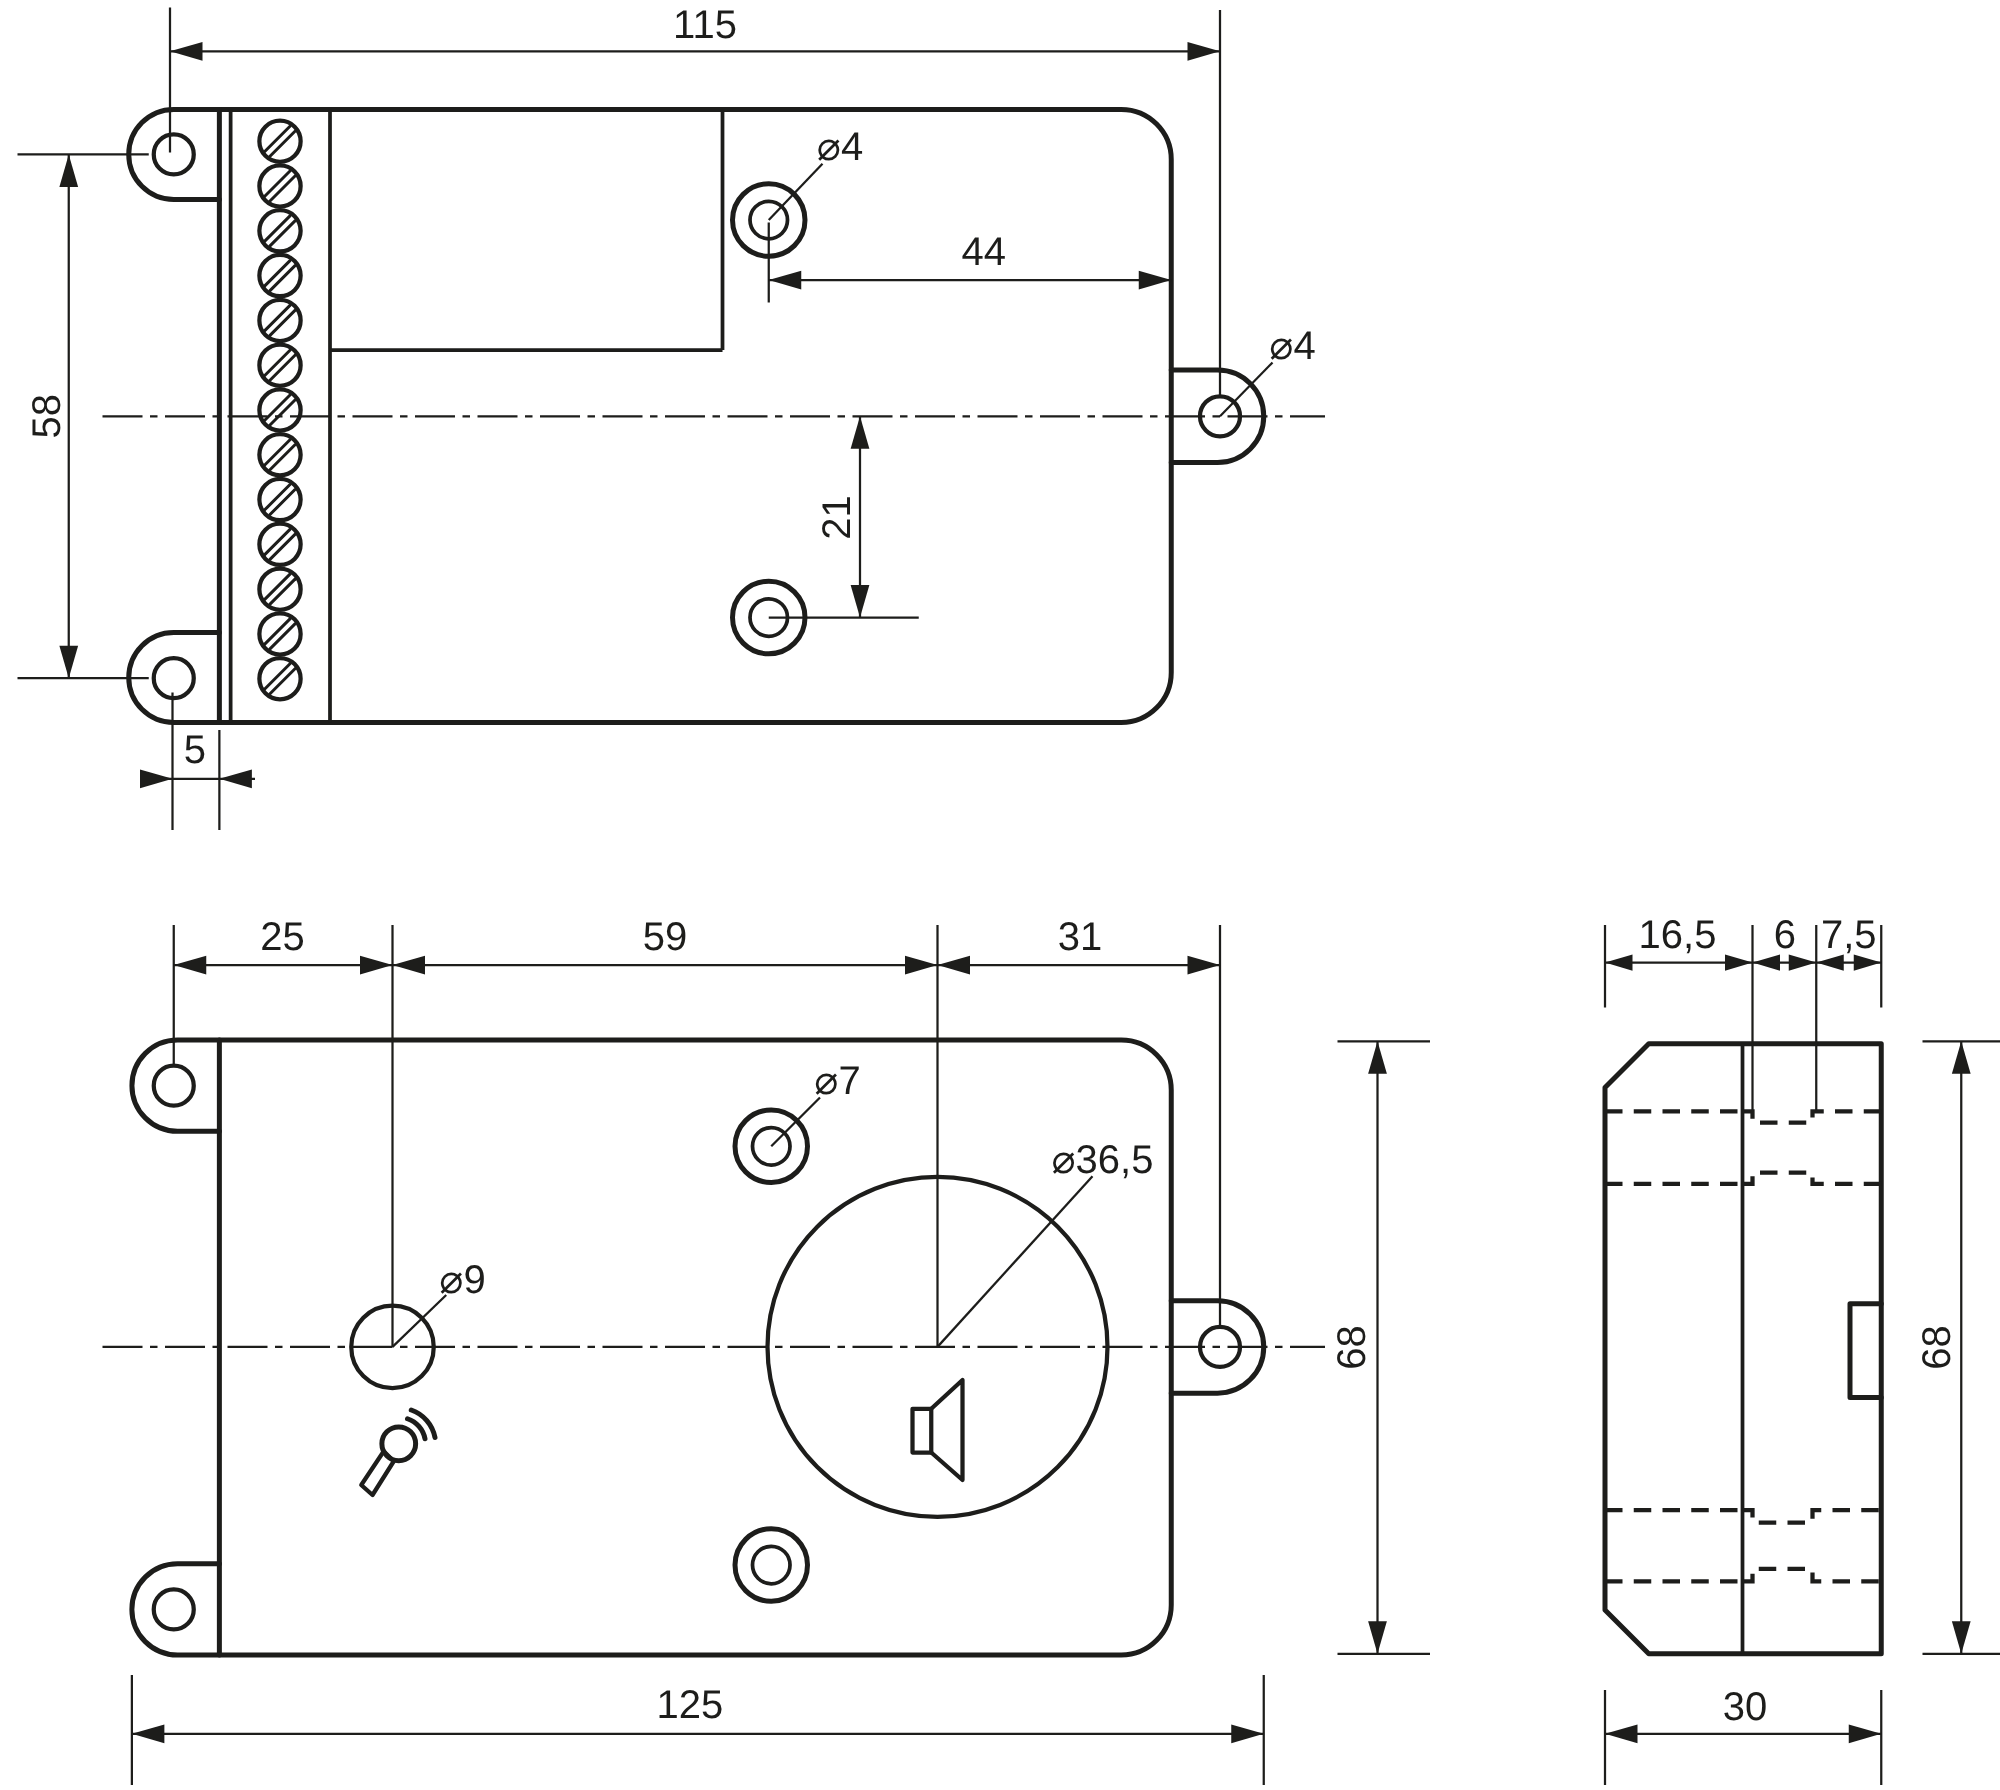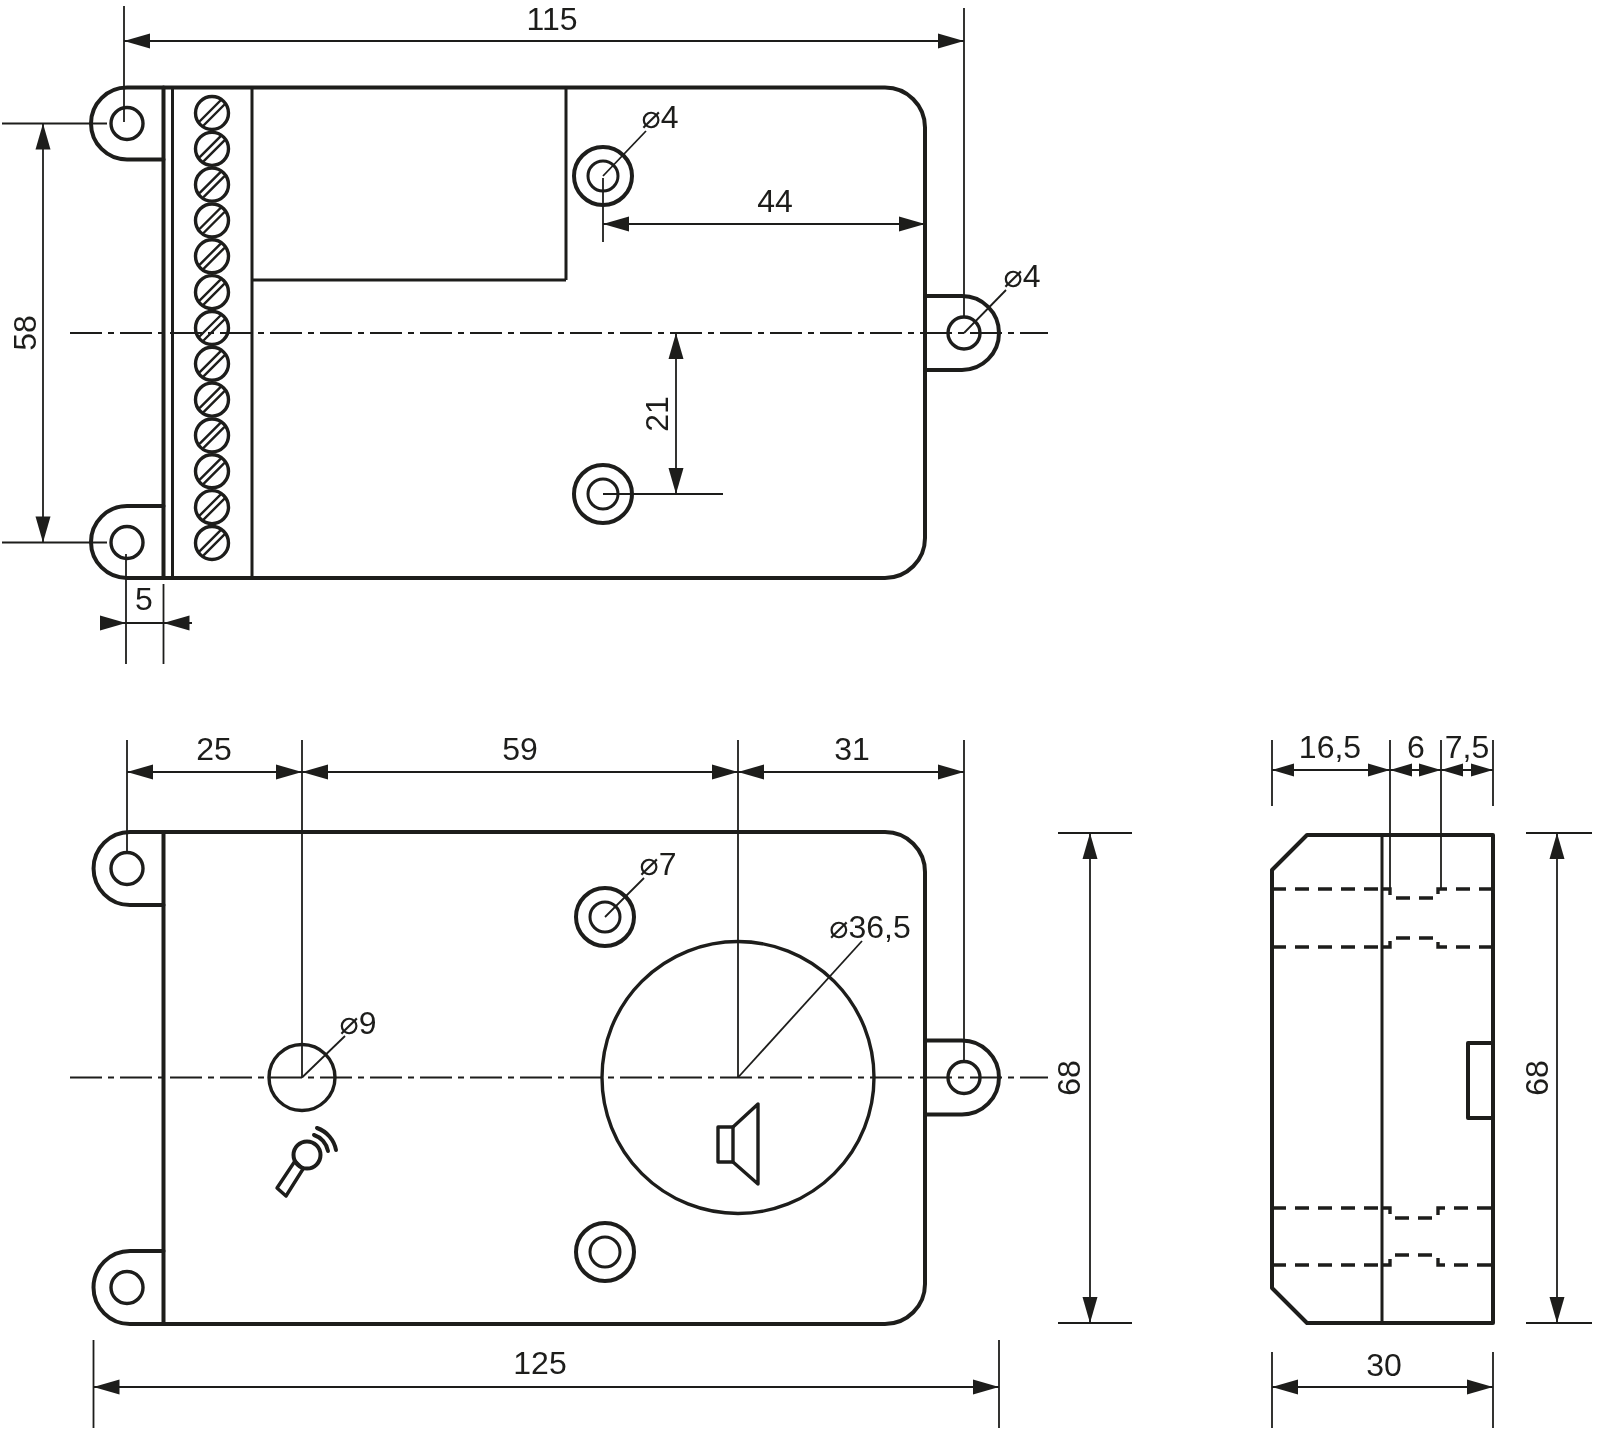--- a/index.html
+++ b/index.html
@@ -1,17 +1,17 @@
 <!DOCTYPE html>
 <html style="--line: #1d1d1b; --bg: #ffffff;"><head>
 <meta charset="utf-8">
 <style>
   :root { --line:#1d1d1b; --bg:#ffffff; }
   html,body { margin:0; padding:0; background:var(--bg); }
-  .stage { width:1320px; height:1432px; background:var(--bg); }
+  .stage { width:1320px; height:1432px; background:var(--bg);margin-left:12px; }
   svg { display:block; }
   .outline { fill:none; stroke:var(--line); stroke-width:4; stroke-linejoin:round; stroke-linecap:round; }
   .med     { fill:none; stroke:var(--line); stroke-width:3.4; stroke-linejoin:round; }
   .inner   { fill:none; stroke:var(--line); stroke-width:3; }
   .slot    { fill:none; stroke:var(--line); stroke-width:2.4; stroke-linecap:round; }
   .thin    { fill:none; stroke:var(--line); stroke-width:1.8; }
   .hidden-ln { fill:none; stroke:var(--line); stroke-width:3.4; stroke-dasharray:14 9; stroke-linejoin:miter; }
   .center-ln { fill:none; stroke:var(--line); stroke-width:1.8; stroke-dasharray:32 6 6 6; }
   .arrow   { fill:var(--line); stroke:none; }
   .dim-text { font-family:"Liberation Sans","DejaVu Sans",sans-serif; font-size:32px; fill:var(--line); }

